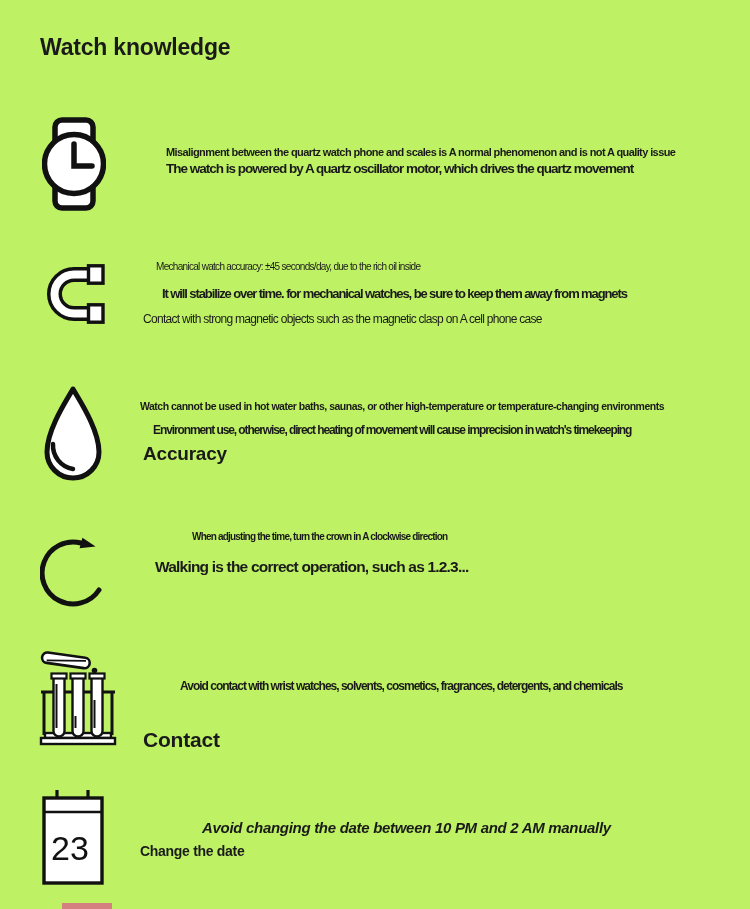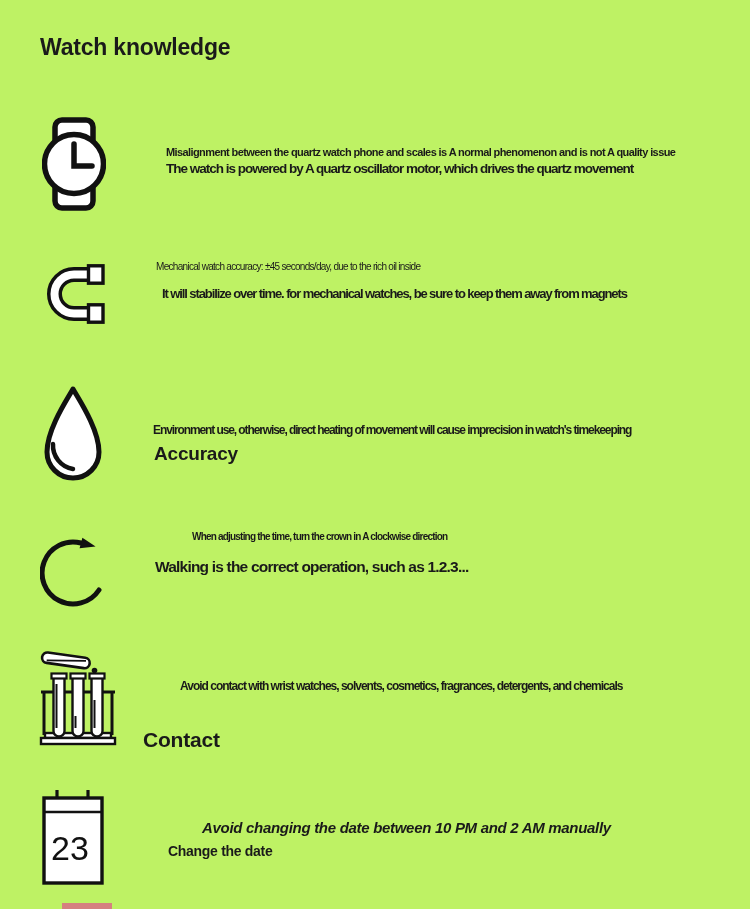--- a/index.html
+++ b/index.html
@@ -13,31 +13,31 @@
 
   .l-s1a { left:166px; top:146px; font-size:11px;   font-weight:bold; letter-spacing:-0.6px; }
   .l-s1b { left:166px; top:161px; font-size:13.5px; font-weight:bold; letter-spacing:-1px; }
 
   .l-s2a { left:156px; top:261px; font-size:10px;   font-weight:normal; letter-spacing:-0.7px; }
   .l-s2b { left:162px; top:287px; font-size:13px;   font-weight:bold; letter-spacing:-1.1px; }
   .l-s2c { left:143px; top:313px; font-size:12px;   font-weight:normal; letter-spacing:-0.7px; }
 
   .l-s3a { left:140px; top:400px; font-size:10.5px; font-weight:bold; letter-spacing:-0.5px; }
   .l-s3b { left:153px; top:424px; font-size:12px;   font-weight:bold; letter-spacing:-1.1px; }
-  .l-s3c { left:143px; top:443px; font-size:19px;   font-weight:bold; letter-spacing:-0.2px;margin-left:11px; }
+  .l-s3c { left:143px; top:443px; font-size:19px;   font-weight:bold; letter-spacing:-0.2px; }
 
   .l-s4a { left:192px; top:531px; font-size:10px; font-weight:bold; letter-spacing:-0.8px; }
   .l-s4b { left:155px; top:558px; font-size:15.5px; font-weight:bold; letter-spacing:-0.8px; }
   .l-s4c { left:143px; top:585px; font-size:12.5px; font-weight:normal; letter-spacing:-0.7px; }
 
   .l-s5a { left:150px; top:680px; font-size:12px;   font-weight:bold; letter-spacing:-1px;margin-left:30px; }
   .l-s5b { left:143px; top:697px; font-size:21px;   font-weight:bold; letter-spacing:-0.2px;margin-top:31px; }
 
   .l-s6a { left:202px; top:819px; font-size:15px;   font-weight:bold; letter-spacing:-0.3px;font-style:italic; }
-  .l-s6b { left:140px; top:843px; font-size:14px;   font-weight:bold; letter-spacing:-0.3px;margin-left:28px; }
+  .l-s6b { left:140px; top:843px; font-size:14px;   font-weight:bold; letter-spacing:-0.3px; }
 
   .icon { position:absolute; }
   .icon-watch  { left:42px; top:117px; }
   .icon-magnet { left:46px; top:264px; }
   .icon-drop   { left:42px; top:384px; }
   .icon-arrow  { left:40px; top:527px; }
   .icon-tubes  { left:38px; top:650px; }
   .icon-cal    { left:42px; top:789px; }
 
   .partial-bar {
@@ -66,27 +66,29 @@
   <div class="icon icon-magnet">
     <svg width="60" height="60" viewBox="0 0 60 60">
       <path d="M45 10.5 H28 A19.5 19.5 0 0 0 28 49.5 H45" fill="none" stroke="#111111" stroke-width="15"></path>
       <path d="M45 10.5 H28 A19.5 19.5 0 0 0 28 49.5 H45" fill="none" stroke="#ffffff" stroke-width="8"></path>
       <rect x="42.5" y="1.8" width="14.5" height="17.4" fill="#ffffff" stroke="#111111" stroke-width="3.4"></rect>
       <rect x="42.5" y="40.8" width="14.5" height="17.4" fill="#ffffff" stroke="#111111" stroke-width="3.4"></rect>
     </svg>
   </div>
   <div class="line l-s2a">Mechanical watch accuracy: ±45 seconds/day, due to the rich oil inside</div>
   <div class="line l-s2b">It will stabilize over time. for mechanical watches, be sure to keep them away from magnets</div>
+  <div class="line l-s2c">Contact with strong magnetic objects such as the magnetic clasp on A cell phone case</div>
 
   <div class="icon icon-drop">
     <svg width="62" height="98" viewBox="0 0 62 98">
       <path d="M31 5 C 36 14 57 45 57 68 A 26 26 0 0 1 5 68 C 5 45 26 14 31 5 Z" fill="#ffffff" stroke="#111111" stroke-width="5" stroke-linejoin="round"></path>
       <path d="M11 60 A 24 24 0 0 0 31 85" fill="none" stroke="#111111" stroke-width="4.5" stroke-linecap="round"></path>
     </svg>
   </div>
+  <div class="line l-s3a">Watch cannot be used in hot water baths, saunas, or other high-temperature or temperature-changing environments</div>
   <div class="line l-s3b">Environment use, otherwise, direct heating of movement will cause imprecision in watch's timekeeping</div>
   <div class="line l-s3c">Accuracy</div>
 
   <div class="icon icon-arrow">
     <svg width="68" height="86" viewBox="0 0 68 86">
       <path d="M41 16 A31 31 0 1 0 59 63" fill="none" stroke="#111111" stroke-width="5" stroke-linecap="round"></path>
       <polygon points="55.6,19.6 42.4,10.7 39.6,21.3" fill="#111111"></polygon>
     </svg>
   </div>
   <div class="line l-s4a">When adjusting the time, turn the crown in A clockwise direction</div>

